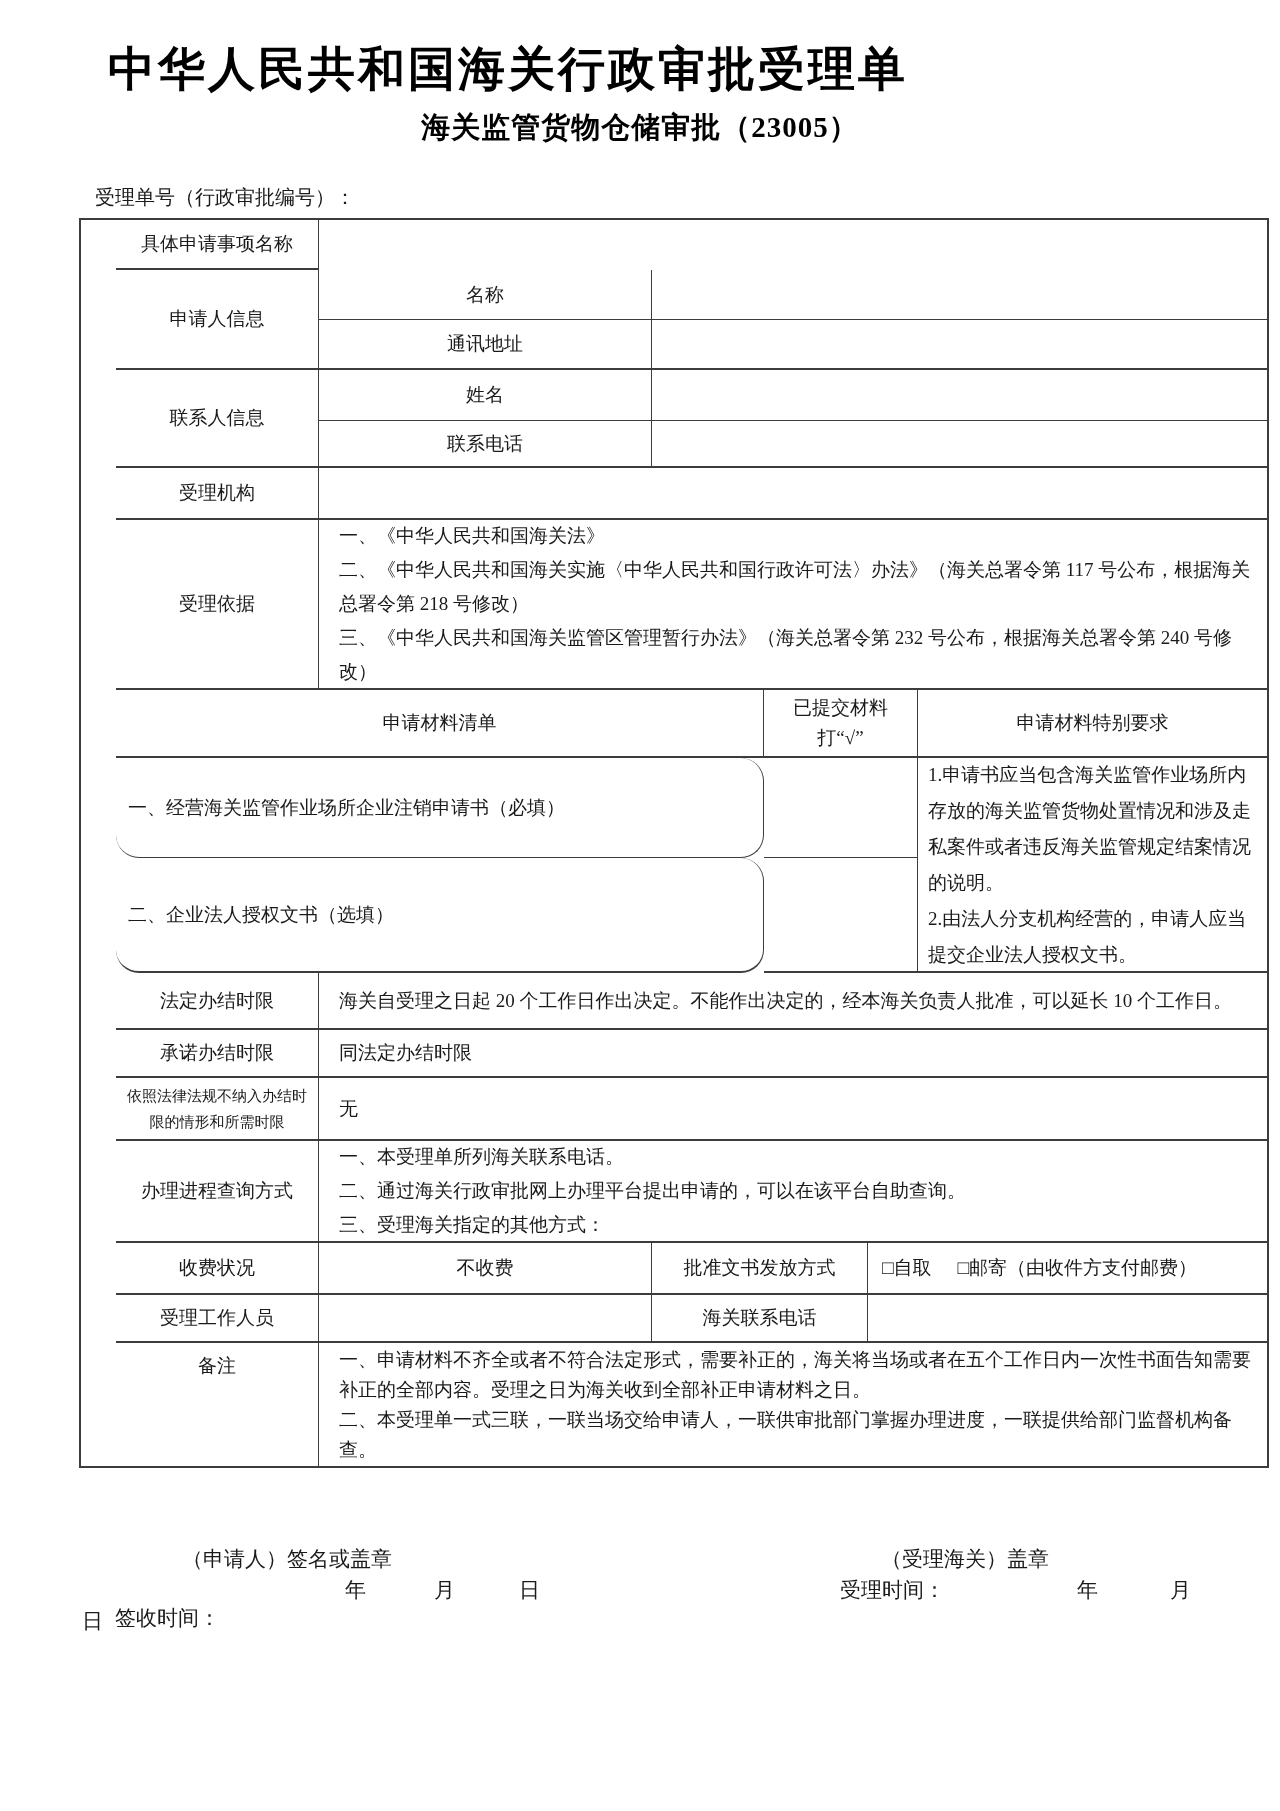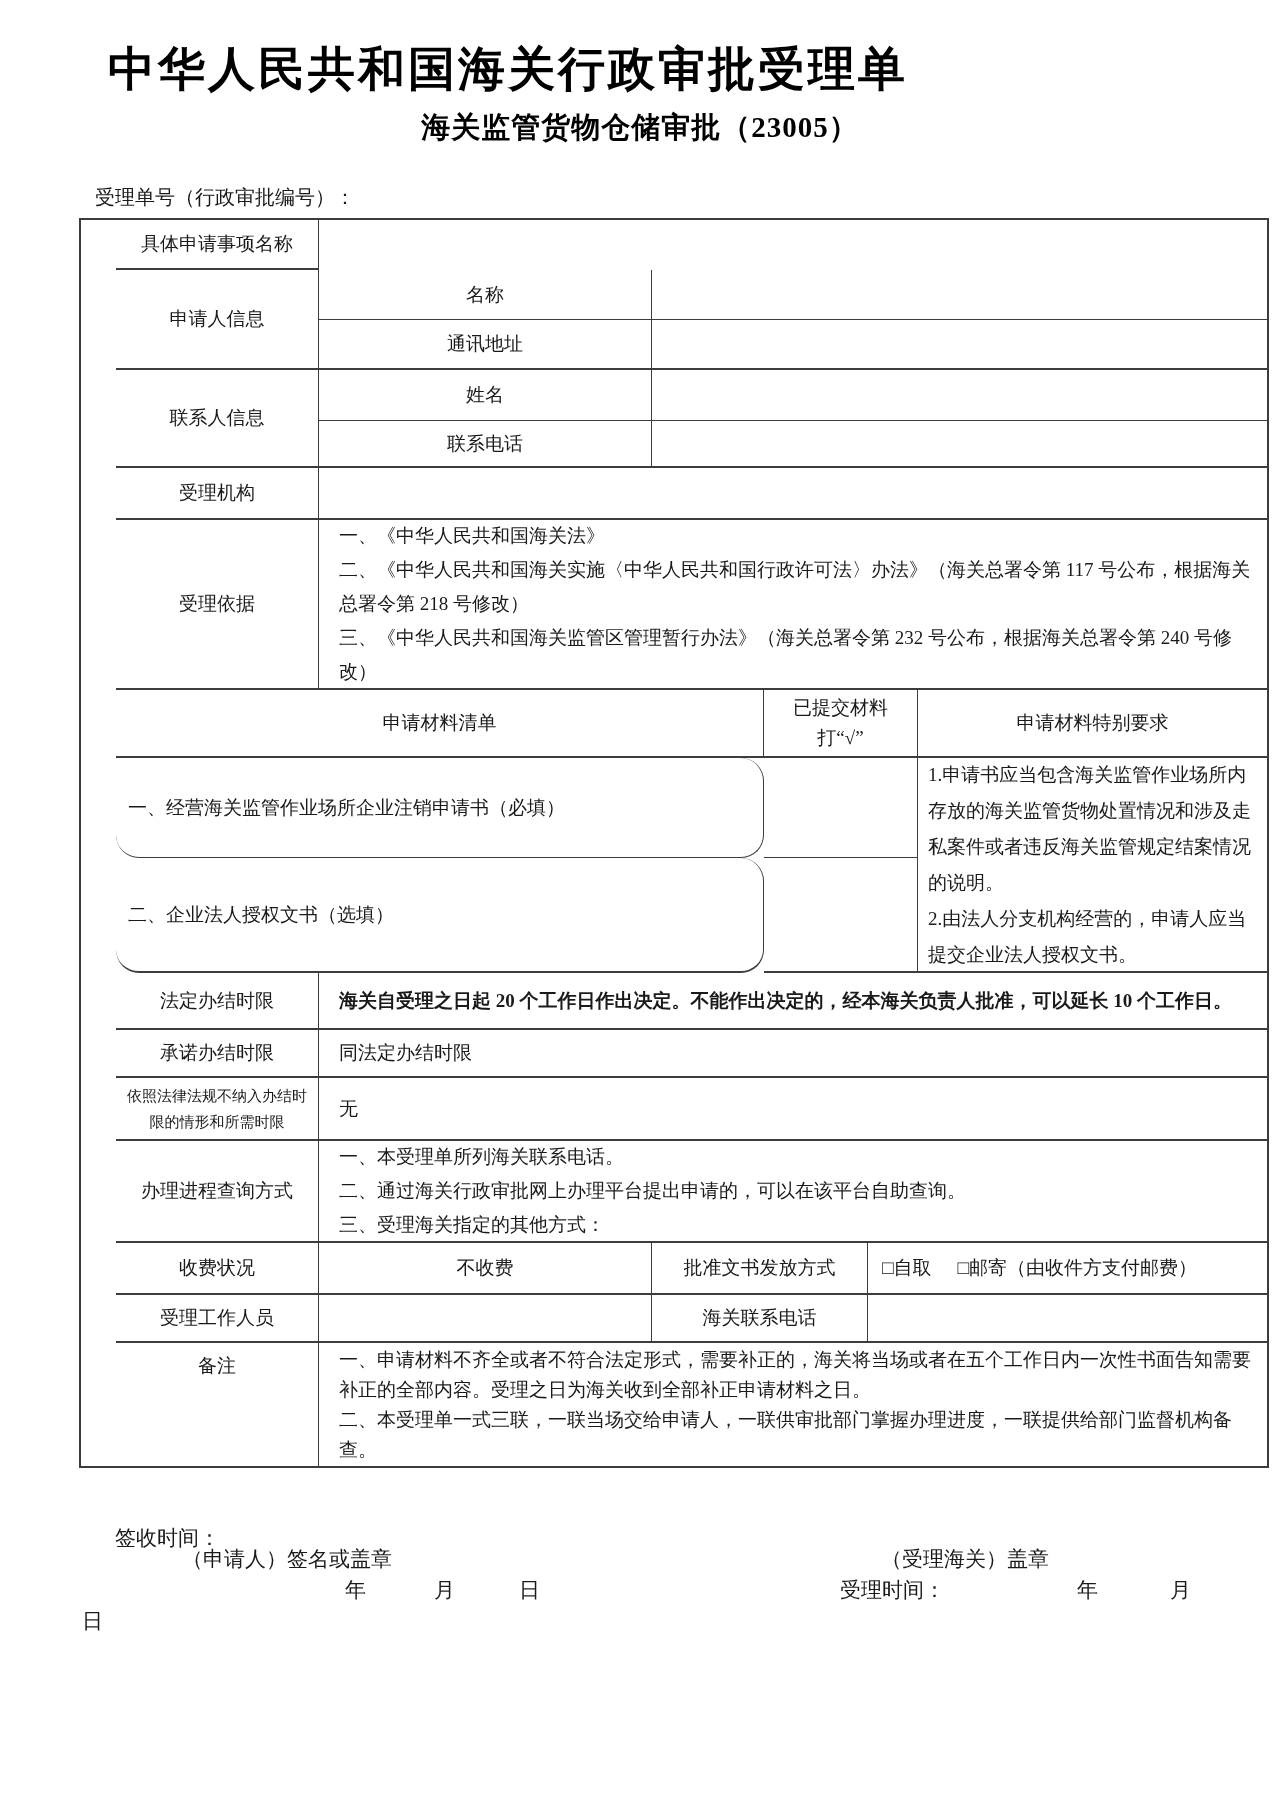--- a/index.html
+++ b/index.html
@@ -46,21 +46,21 @@
   }
   .no-r{border-right:none;}
   .no-b{border-bottom:none;}
   .thin-b{border-bottom-width:1px;}
   .left{justify-content:flex-start;text-align:left;}
   .pre{white-space:pre-line;}
   .pad-l12{padding-left:12px;padding-right:10px;border-radius:23px;}
   .content{padding:0 16px 0 20px;}
   .lh34{line-height:34px;}
   .lh30{line-height:30px;}
-  .lh28{line-height:28px;font-weight:bold;}
+  .lh28{line-height:28px;}
   .lh36{line-height:36px;}
   .top{align-items:flex-start;padding-top:9px;}
   .small-label{font-size:15px;line-height:26px;padding:0 6px;}
   .req{padding:0 8px 0 10px;}
   .opt{margin-right:26px;white-space:nowrap;}
   .footer-span{position:absolute;font-size:21px;white-space:nowrap;}
 </style>
 </head>
 <body>
 
@@ -135,21 +135,21 @@
 
     <div class="cell no-b top" style="grid-area:17/1/18/2">备注</div>
     <div class="cell no-r no-b left pre content lh30" style="grid-area:17/2/18/7">一、申请材料不齐全或者不符合法定形式，需要补正的，海关将当场或者在五个工作日内一次性书面告知需要补正的全部内容。受理之日为海关收到全部补正申请材料之日。
 二、本受理单一式三联，一联当场交给申请人，一联供审批部门掌握办理进度，一联提供给部门监督机构备查。</div>
 
   </div>
 
   <span class="footer-span" style="left:182px;top:1545px">（申请人）签名或盖章</span>
   <span class="footer-span" style="left:881px;top:1545px">（受理海关）盖章</span>
 
-  <span class="footer-span" style="left:115px;top:1524px">签收时间：</span>
+  <span class="footer-span" style="left:115px;top:1604px">签收时间：</span>
   <span class="footer-span" style="left:345px;top:1576px">年</span>
   <span class="footer-span" style="left:434px;top:1576px">月</span>
   <span class="footer-span" style="left:519px;top:1576px">日</span>
 
   <span class="footer-span" style="left:840px;top:1576px">受理时间：</span>
   <span class="footer-span" style="left:1077px;top:1576px">年</span>
   <span class="footer-span" style="left:1170px;top:1576px">月</span>
 
   <span class="footer-span" style="left:82px;top:1607px">日</span>
 

